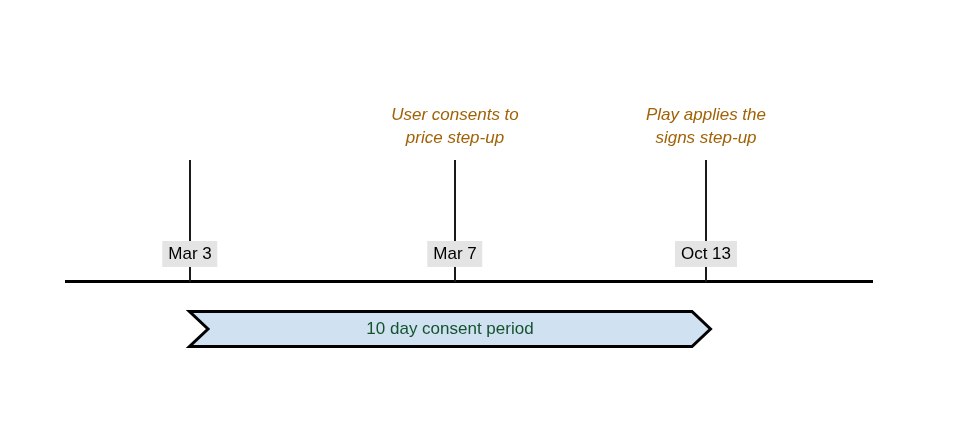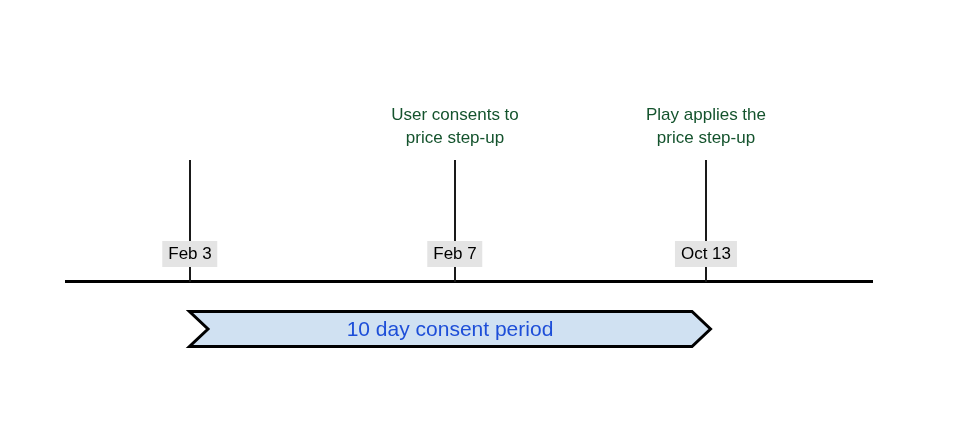--- a/index.html
+++ b/index.html
@@ -39,22 +39,23 @@
 
   
   .event-label {
     position: absolute;
     top: 103px;
     width: 300px;
     margin-left: -150px;
     text-align: center;
     font-size: 17px;
     line-height: 23px;
-    color: #14532d;
+    color: #a16207;
     white-space: pre-line;
+    font-style: italic;
   }
   .event-label.single-line {
     top: 126px;
   }
 
   
   .date-chip {
     position: absolute;
     top: 241px;
     transform: translateX(-50%);
@@ -83,42 +84,42 @@
   }
   .banner-text {
     position: absolute;
     left: 0;
     top: 0;
     width: 100%;
     height: 100%;
     display: flex;
     align-items: center;
     justify-content: center;
-    font-size: 21px;
-    color: #1d4ed8;
+    font-size: 17px;
+    color: #14532d;
     pointer-events: none;
   }
 </style>
 </head>
 <body>
 
 <div id="canvas">
 
   <div class="axis-line"></div>
 
   <div class="tick-line" style="left:189px;"></div>
-  <div class="date-chip" style="left:190px;">Feb 3</div>
+  <div class="date-chip" style="left:190px;">Mar 3</div>
 
   <div class="event-label" style="left:455px;">User consents to
 price step-up</div>
   <div class="tick-line" style="left:454px;"></div>
-  <div class="date-chip" style="left:455px;">Feb 7</div>
+  <div class="date-chip" style="left:455px;">Mar 7</div>
 
   <div class="event-label" style="left:706px;">Play applies the
-price step-up</div>
+signs step-up</div>
   <div class="tick-line" style="left:705px;"></div>
   <div class="date-chip" style="left:706px;">Oct 13</div>
 
   <div class="banner">
     <svg viewBox="0 0 524 38" preserveAspectRatio="none">
       <polygon points="1.5,1.5 504,1.5 522.5,19 504,36.5 1.5,36.5 20,19" fill="#d0e1f2" stroke="#000000" stroke-width="3" stroke-linejoin="miter"></polygon>
     </svg>
     <div class="banner-text">10 day consent period</div>
   </div>
 

